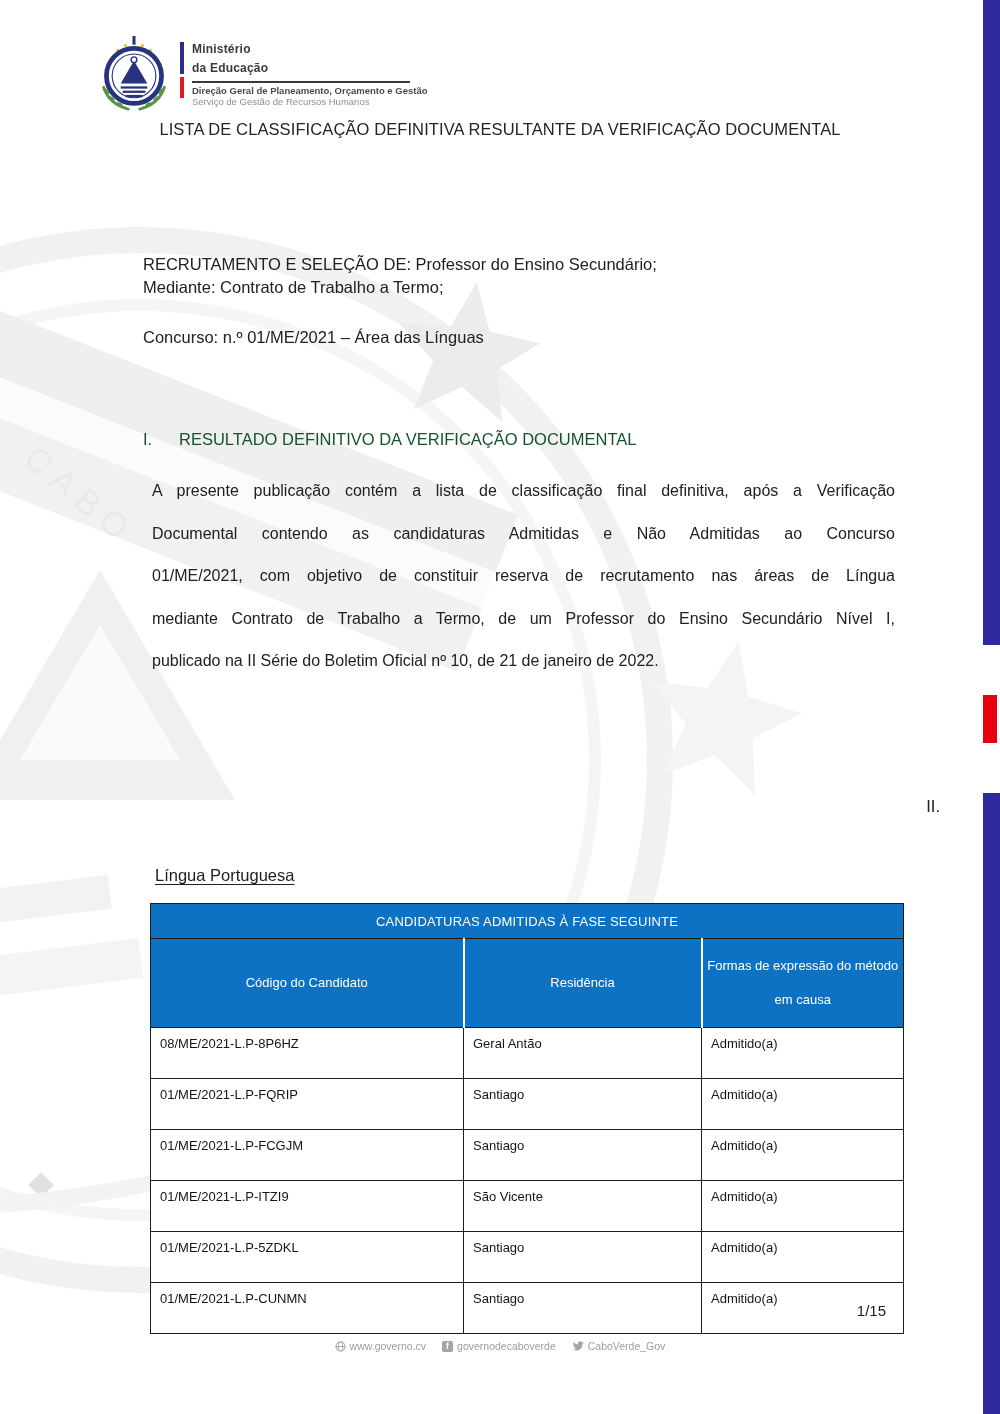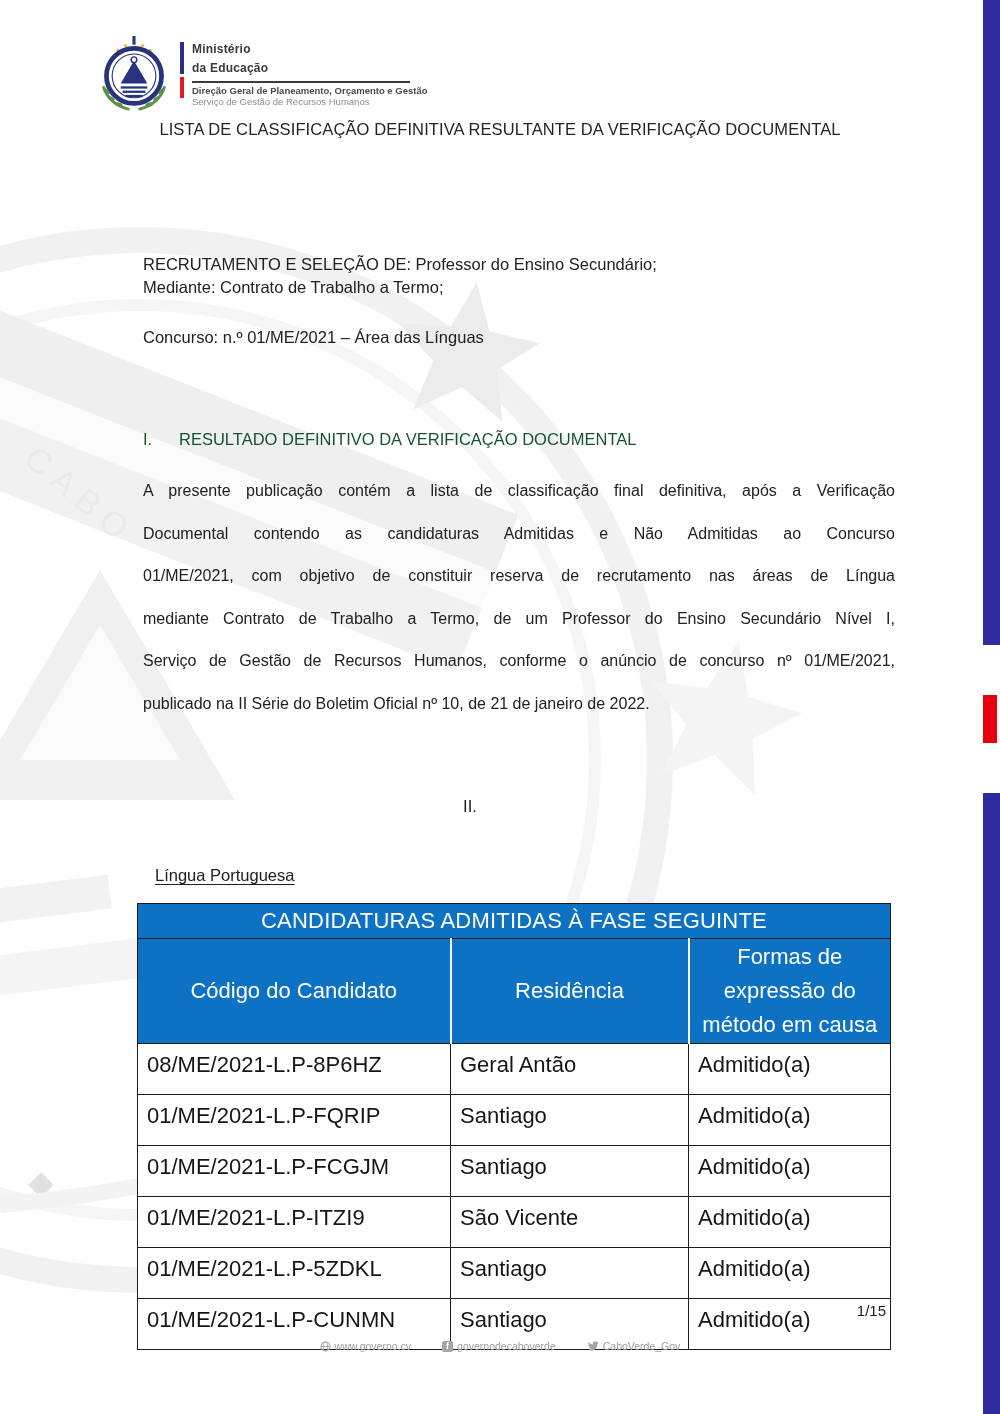--- a/index.html
+++ b/index.html
@@ -27,42 +27,42 @@
   
   .doc-title{position:absolute;top:120px;left:70px;right:70px;text-align:center;
     font-size:16.5px;color:#242424;letter-spacing:.1px;}
   .intro-line{position:absolute;left:143px;font-size:16.5px;color:#212121;}
   .intro-1{top:243px;margin-top:12px;}
   .intro-2{top:278px;}
   .intro-3{top:328px;}
   .section1-heading{position:absolute;left:143px;top:430px;font-size:16.5px;color:#14532d;}
   .section1-heading .numeral{display:inline-block;width:36px;}
   .paragraph{position:absolute;left:143px;top:470px;width:752px;font-size:16px;color:#212121;}
-  .para-line{height:42.5px;line-height:42.5px;text-align:justify;text-align-last:justify;white-space:nowrap;}
+  .para-line{height:42.5px;line-height:42.5px;text-align:justify;text-align-last:justify;white-space:nowrap;margin-left:9px;}
   .para-line.last{text-align-last:left;}
-  .numeral-ii{position:absolute;left:0;right:60px;top:797px;text-align:center;font-size:16.5px;color:#212121;}
+  .numeral-ii{position:absolute;left:0;right:60px;top:797px;text-align:right;font-size:16.5px;color:#212121;}
   .lang-heading{position:absolute;left:155px;top:846px;font-size:16.5px;color:#212121;
     text-decoration:underline;text-underline-offset:3px;margin-top:20px;}
 
   
-  table.admitted{position:absolute;left:137px;top:903px;width:753px;border-collapse:collapse;
-    table-layout:fixed;font-size:22px;}
+  table.admitted{position:absolute;left:150px;top:903px;width:753px;border-collapse:collapse;
+    table-layout:fixed;font-size:13px;}
   table.admitted col.c1{width:313px;} table.admitted col.c2{width:238px;} table.admitted col.c3{width:202px;}
   table.admitted th,table.admitted td{border:1px solid #1c1c1c;}
   .tbl-title th{background:var(--table-blue,#0e72c4);color:#fff;font-weight:normal;
     height:32px;text-align:center;letter-spacing:.2px;}
   .tbl-cols th{background:var(--table-blue,#0e72c4);color:#fff;font-weight:normal;
     height:86px;text-align:center;vertical-align:middle;line-height:34px;}
   .tbl-cols th + th{border-left:2.5px solid #fff;}
   table.admitted td{height:42px;vertical-align:top;padding:8px 6px 0 9px;color:#151515;background:#fff;}
 
   
   .page-number{position:absolute;top:1302px;right:114px;font-size:15px;color:#1a1a1a;}
   .footer-social{position:absolute;top:1340px;left:0;right:0;display:flex;justify-content:center;
-    align-items:center;gap:31px;color:#9d9d9d;font-size:10.5px;}
+    align-items:center;gap:16px;color:#9d9d9d;font-size:10.5px;}
   .footer-item{display:flex;align-items:center;gap:4px;}
   .fb-badge{display:inline-flex;width:11px;height:11px;background:#a5a5a5;border-radius:2px;
     color:#fff;font-size:9px;font-weight:bold;align-items:center;justify-content:center;line-height:1;}
 
   
   .side-col{position:absolute;top:0;right:0;width:17px;height:1414px;}
   .side-blue-top{width:17px;height:645px;background:var(--sidebar-blue,#2f2b9e);}
   .side-red{width:14px;height:48px;margin-top:50px;background:var(--sidebar-red,#e8000e);}
   .side-blue-bottom{width:17px;height:621px;margin-top:50px;background:var(--sidebar-blue,#2f2b9e);}
 </style>
@@ -150,21 +150,20 @@
   <div class="intro-line intro-3">Concurso: n.º 01/ME/2021 – Área das Línguas</div>
 
   <div class="section1-heading">
     <span class="numeral">I.</span><span>RESULTADO DEFINITIVO DA VERIFICAÇÃO DOCUMENTAL</span>
   </div>
   <div class="paragraph">
       <div class="para-line">A presente publicação contém a lista de classificação final definitiva, após a Verificação</div>
       <div class="para-line">Documental contendo as candidaturas Admitidas e Não Admitidas ao Concurso</div>
       <div class="para-line">01/ME/2021, com objetivo de constituir reserva de recrutamento nas áreas de Língua</div>
       <div class="para-line">mediante Contrato de Trabalho a Termo, de um Professor do Ensino Secundário Nível I,</div>
-      <div class="para-line">Serviço de Gestão de Recursos Humanos, conforme o anúncio de concurso nº 01/ME/2021,</div>
       <div class="para-line last">publicado na II Série do Boletim Oficial nº 10, de 21 de janeiro de 2022.</div>
     </div>
 
   <div class="numeral-ii">II.</div>
   <div class="lang-heading">Língua Portuguesa</div>
 
   <table class="admitted">
     <colgroup>
         <col class="c1">
         <col class="c2">

